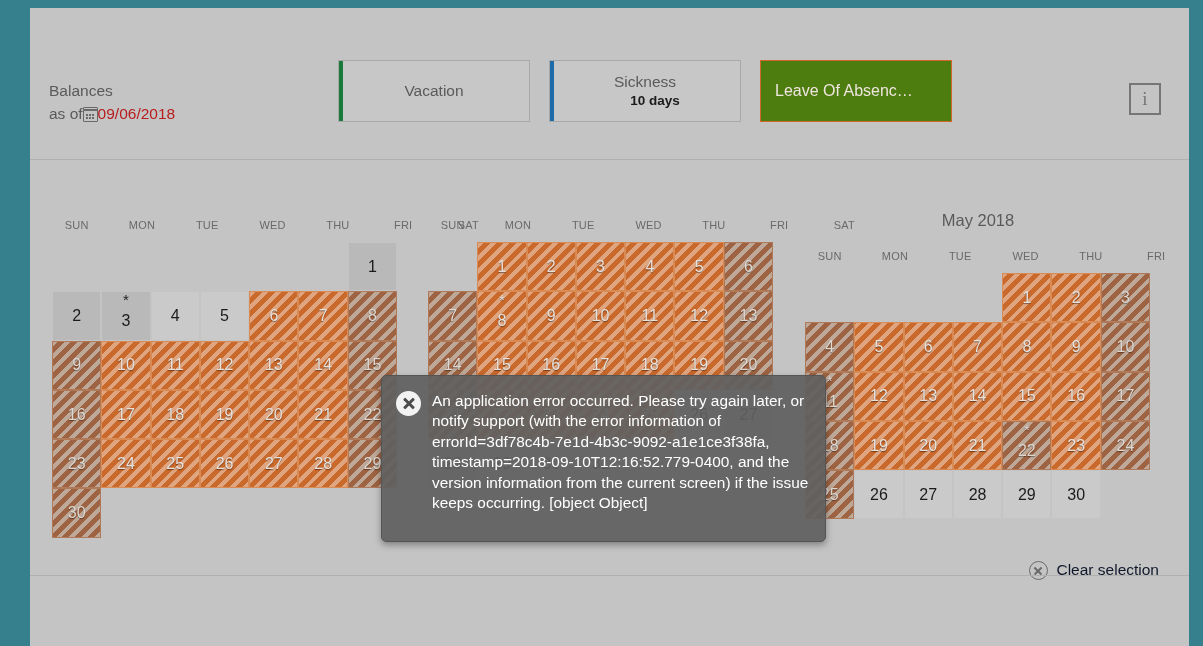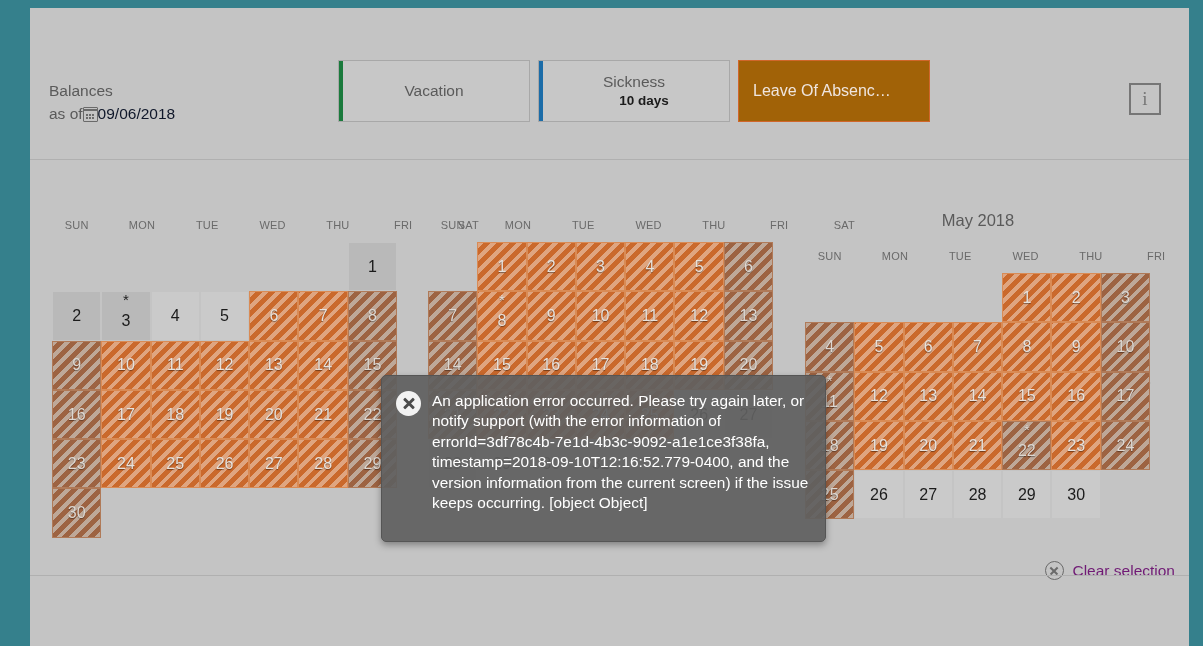--- a/index.html
+++ b/index.html
@@ -42,38 +42,38 @@
   .cal-icon::before {
     content: ""; position: absolute; left: -1px; right: -1px; top: 1px;
     height: 2.5px; background: #6a6a6a;
   }
   .cal-icon::after {
     content: ""; position: absolute; left: 2px; top: 6px;
     width: 8px; height: 5px;
     background:
       radial-gradient(circle at 1px 1px, #6a6a6a 0.9px, transparent 1.1px) 0 0/3px 3px;
   }
-  .asof-date { color: #0f172a; font-size: 15.5px; }
-
-  .tiles { position: absolute; left: 308px; top: 52px; display: flex; gap: 8px; }
+  .asof-date { color: #b91c1c; font-size: 15.5px; }
+
+  .tiles { position: absolute; left: 308px; top: 52px; display: flex; gap: 19px; }
   .tile {
     width: 192px; height: 62px;
     background: #c7c7c7;
     border: 1px solid #a8a8a8;
     display: flex; flex-direction: column;
     align-items: center; justify-content: center;
     cursor: pointer;
     position: relative;
   }
   .tile .accent {
     position: absolute; left: 0; top: 0; bottom: 0; width: 4px;
   }
   .tile .tname { font-size: 15.5px; color: #5a5a5a; line-height: 20px; }
   .tile .tval  { font-size: 13.5px; color: #1b1b1b; font-weight: bold; line-height: 18px; margin-left: 20px; }
-  .tile.selected { background: #a16207; border-color: #d0662a; }
+  .tile.selected { background: #4d7c0f; border-color: #d0662a; }
   .tile.selected .tname { color: #efe5df; font-size: 16px; }
   .tile.wide { width: 192px; align-items: flex-start; padding-left: 14px; }
 
   .info-btn {
     position: absolute; right: 28px; top: 75px;
     width: 32px; height: 32px;
     border: 2px solid #767676;
     display: flex; align-items: center; justify-content: center;
     color: #767676; font-size: 19px; font-family: "Liberation Serif", serif;
     cursor: pointer; background: transparent;
@@ -144,23 +144,23 @@
     text-shadow: 0 1px 1px rgba(0,0,0,0.40);
   }
   .cell .star {
     position: absolute; top: 0px; left: 50%; transform: translateX(-50%);
     font-size: 15px; line-height: 15px; color: inherit;
   }
   .cell.has-star .daynum { margin-top: 11px; }
 
   
   .clear-sel {
-    position: absolute; right: 14px; bottom: 10px;
-    display: flex; align-items: center; gap: 8px;
-    color: #701a75; font-size: 15.5px; cursor: pointer;
+    position: absolute; right: 30px; bottom: 10px;
+    display: flex; gap: 8px;
+    color: #0f172a; font-size: 15.5px; cursor: pointer;
   }
   .clear-icon {
     width: 19px; height: 19px; border: 1.6px solid #6a6a6a;
     border-radius: 50%; position: relative; display:inline-block;
   }
   .clear-icon::before, .clear-icon::after {
     content:""; position:absolute; left: 3px; top: 7.5px;
     width: 10px; height: 1.7px; background:#6a6a6a;
   }
   .clear-icon::before { transform: rotate(45deg); }

